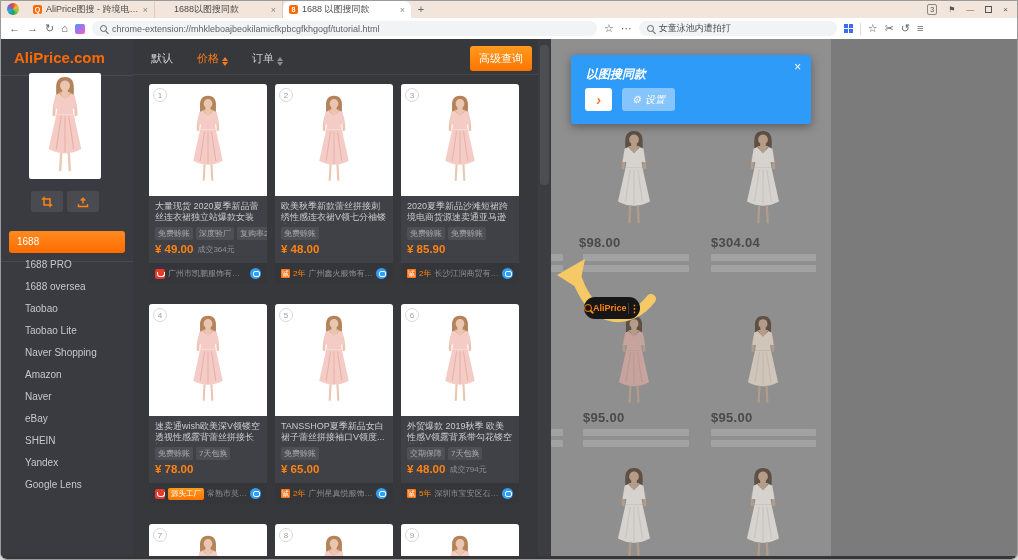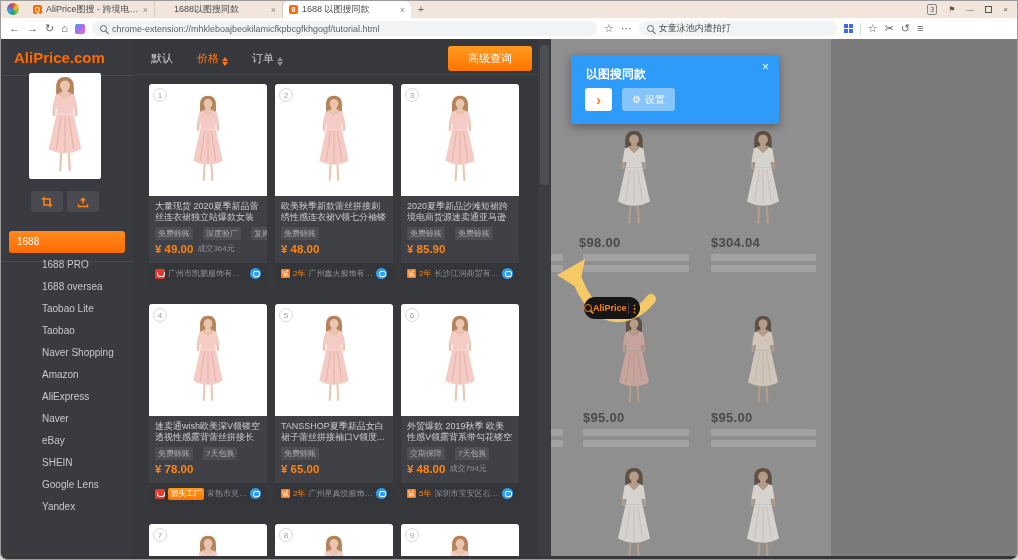--- a/index.html
+++ b/index.html
@@ -55,49 +55,49 @@
 
   .sidebar { position:absolute; left:0; top:0; width:132px; height:100%; background:#3a3b40; }
   .brand { padding:10px 0 0 13px; color:#ff6a00; font-weight:bold; font-size:15px; }
   .sdivider { border-top:1px solid #4a4b50; margin:9px 0 0 0; }
   .sthumb { position:absolute; left:28px; top:34px; width:72px; height:106px; background:#fff;
             border-radius:2px; display:flex; align-items:center; justify-content:center; }
   .sbtn { position:absolute; top:152px; width:32px; height:21px; background:#4a4b50;
           border-radius:3px; display:flex; align-items:center; justify-content:center; }
   .sbtn svg { width:12px; height:12px; stroke:#ff8312; fill:none; stroke-width:2; }
   .sitelist { position:absolute; top:192px; left:0; right:0; }
-  .siteitem { height:22px; line-height:22px; padding-left:41px; font-size:10px; color:#c7c8cb; }
+  .siteitem { height:22px; line-height:22px; padding-left:24px; font-size:10px; color:#c7c8cb; }
   .siteitem.active { margin:0 8px 1px 8px; padding-left:8px; border-radius:3px; color:#fff;
                      background:linear-gradient(#ff8a1f,#ff6c00); }
 
   .results { position:absolute; left:132px; top:0; right:13px; bottom:0; }
   .sortbar { display:flex; align-items:center; gap:24px; padding:12px 0 8px 18px;
              font-size:11px; color:#cfcfd2; border-bottom:1px solid #45464a; }
   .sortbar .on { color:#ff7a1a; }
   .updown { display:inline-flex; flex-direction:column; gap:1px; margin-left:3px; vertical-align:1px; }
   .updown i { width:0; height:0; border-left:3px solid transparent; border-right:3px solid transparent; display:block; }
   .updown .up { border-bottom:4px solid #8d8e92; }
   .updown .dn { border-top:4px solid #8d8e92; }
   .sortbar .on .up { border-bottom-color:#ff7a1a; } .sortbar .on .dn { border-top-color:#ff7a1a; }
   .advbtn { position:absolute; right:6px; top:7px; background:linear-gradient(#ff9a1f,#ff7500);
-            color:#fff; font-size:11px; padding:5px 20px; border-radius:3px; }
+            color:#fff; font-size:11px; padding:5px 9px; border-radius:3px; }
 
   .cards { position:absolute; left:16px; top:45px; display:grid;
            grid-template-columns:repeat(3,118px); column-gap:8px; row-gap:20px; }
   .card { width:118px; height:200px; background:#404146; border-radius:3px; overflow:hidden;
           display:flex; flex-direction:column; }
   .imgbox { height:112px; background:#fff; position:relative; flex:none;
             display:flex; align-items:center; justify-content:center; }
   .numbadge { position:absolute; top:4px; left:4px; width:14px; height:14px; border-radius:50%;
               background:#fff; border:1px solid #d9d9d9; color:#9aa0a6; font-size:8px;
               line-height:13px; text-align:center; z-index:2; }
   .ptitle { padding:5px 6px 0; font-size:9px; line-height:11px; height:28px; overflow:hidden; color:#c9cacd; }
-  .ptags { display:flex; gap:10px; padding:3px 6px 0;text-align:center; }
+  .ptags { display:flex; gap:3px; padding:3px 6px 0;text-align:center; }
   .tag { background:#4e4f54; color:#a6a7ab; font-size:8px; padding:1px 3px; border-radius:2px; white-space:nowrap; }
-  .priceline { padding:3px 6px 0; display:flex; align-items:flex-start; gap:4px; }
+  .priceline { padding:3px 6px 0; display:flex; align-items:flex-end; gap:4px; }
   .price { color:#ff8312; font-weight:bold; font-size:11.5px; }
   .deal { color:#8f9094; font-size:8px; }
   .cfoot { margin-top:auto; height:21px; background:#35363a; display:flex; align-items:center;
            gap:3px; padding:0 6px; font-size:8px; color:#8e8f93; }
   .cfoot .seller { white-space:nowrap; overflow:hidden; text-overflow:ellipsis; flex:1; }
   .red-ic { width:10px; height:10px; background:#e7392c; border-radius:2px; flex:none; position:relative; }
   .red-ic::after { content:""; position:absolute; left:2px; top:3px; width:6px; height:4px;
                    border:1px solid #fff; border-top:none; border-radius:0 0 3px 3px; }
   .cert { width:9px; height:9px; background:#ff7519; color:#fff; font-size:7px; line-height:9px;
           text-align:center; border-radius:1px; flex:none; }
@@ -116,22 +116,22 @@
   .d-dim-pink  { --dress:#c6a49d; --shade:#b8948c; --skin:#b49c89; --hair:#5f5046; }
   .d-dim-cream { --dress:#cfc5b8; --shade:#bfb5a8; --skin:#b49c89; --hair:#5f5046; }
 
   
   .page { position:absolute; left:550px; top:0; right:0; height:100%; background:#8f8f8f; overflow:hidden; }
   .page-right { position:absolute; left:280px; top:0; right:0; bottom:0; background:#7b7b7b; }
   .pimg { position:absolute; width:58px; height:98px; }
   .pprice { position:absolute; font-weight:bold; font-size:13px; color:#4a4a4a; letter-spacing:.3px; }
   .bar { position:absolute; height:7px; background:#a2a2a2; border-radius:1px; }
 
-  .popup { position:absolute; left:20px; top:16px; width:208px; height:69px; background:#2f9bf8;
-           border-radius:3px; box-shadow:0 3px 10px rgba(0,0,0,.35); color:#fff; }
+  .popup { position:absolute; left:20px; top:16px; width:240px; height:69px; background:#2f9bf8;
+           border-radius:3px; box-shadow:0 3px 10px rgba(0,0,0,.35); color:#fff;font-style:italic; }
   .popup .ptitle2 { position:absolute; left:15px; top:11px; font-size:12px; font-weight:bold; }
   .popup .pclose { position:absolute; right:10px; top:5px; font-size:12px; }
   .pbtns { position:absolute; left:14px; top:33px; display:flex; gap:10px; }
   .arrowbtn { width:27px; height:23px; background:#fff; border-radius:3px; color:#ff7519;
               font-size:14px; font-weight:bold; display:flex; align-items:center; justify-content:center; }
   .setbtn { height:23px; background:rgba(255,255,255,.42); border-radius:3px; padding:0 10px;
             font-size:10px; display:flex; align-items:center; gap:4px; color:#fff; }
 
   .handarrow { position:absolute; left:2px; top:188px; width:110px; height:115px; }
   .pricepill { position:absolute; left:33px; top:258px; height:22px; background:#161616;
@@ -317,30 +317,29 @@
         <div class="sbtn" style="left:66px">
           <svg viewBox="0 0 16 16">
               <path d="M8 10 V3 M5 6 l3 -3 3 3 M2 11 v3 h12 v-3"></path>
             </svg>
         </div>
         <div class="sdivider" style="margin-top:185px"></div>
         <div class="sitelist">
           <div class="siteitem active">1688</div>
           <div class="siteitem">1688 PRO</div>
           <div class="siteitem">1688 oversea</div>
+          <div class="siteitem">Taobao</div>
           <div class="siteitem">Taobao Lite</div>
-          <div class="siteitem">Taobao</div>
           <div class="siteitem">Naver Shopping</div>
           <div class="siteitem">Amazon</div>
-          <div class="siteitem">AliExpress</div>
           <div class="siteitem">Naver</div>
           <div class="siteitem">eBay</div>
           <div class="siteitem">SHEIN</div>
+          <div class="siteitem">Yandex</div>
           <div class="siteitem">Google Lens</div>
-          <div class="siteitem">Yandex</div>
         </div>
       </div>
 
       <div class="results">
         <div class="sortbar">
           <span>默认</span>
           <span class="on"><span>价格</span><span class="updown">
                 <i class="up"></i>
                 <i class="dn"></i>
               </span></span>

